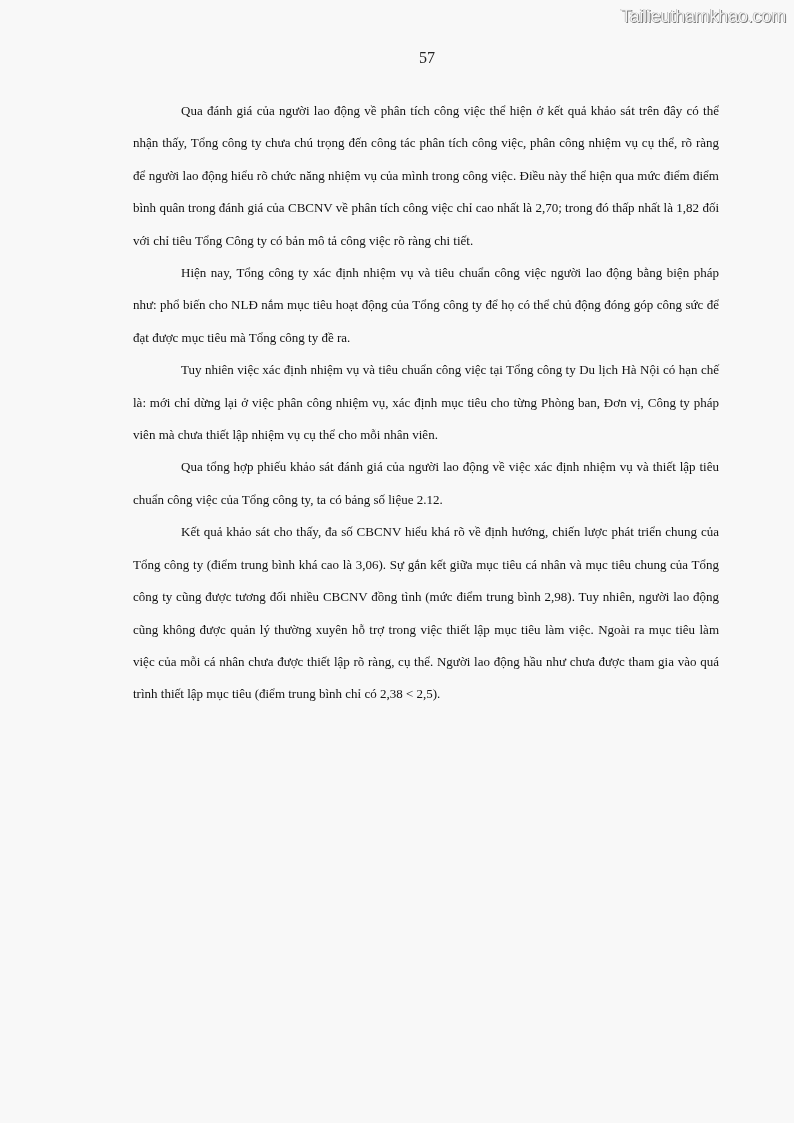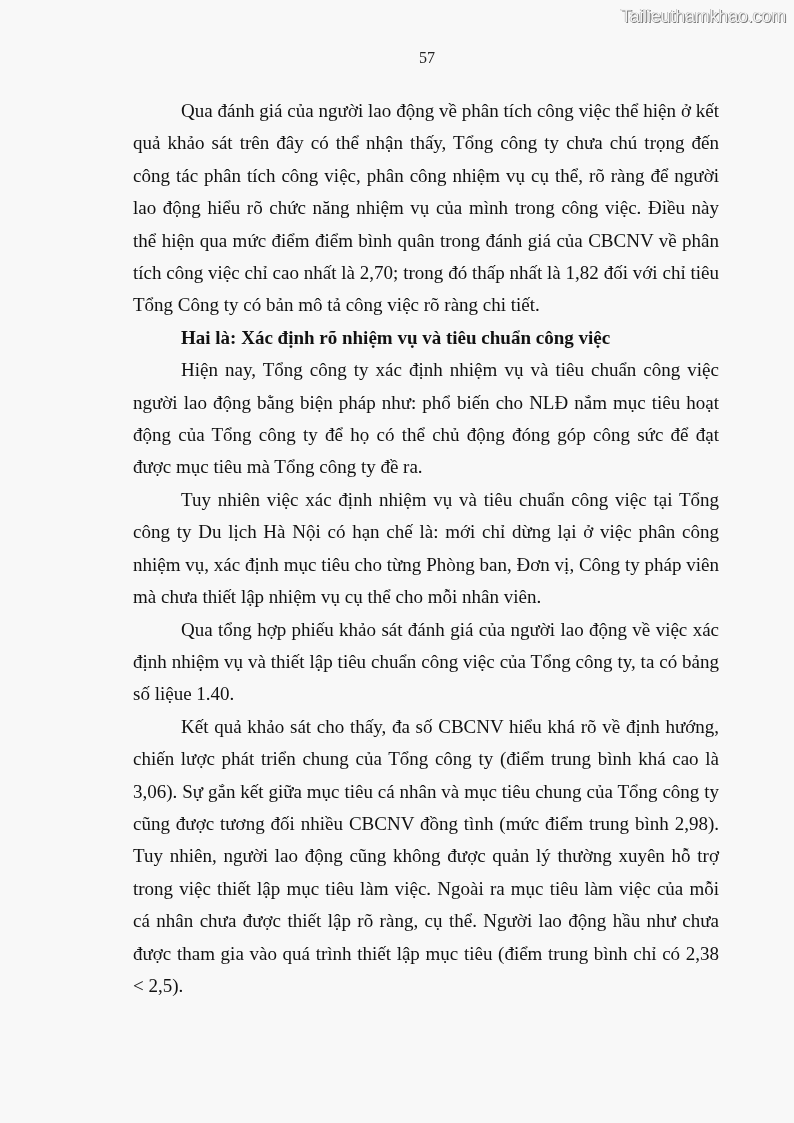--- a/index.html
+++ b/index.html
@@ -36,37 +36,36 @@
       margin-left: 30px;
     }
     .content {
       position: absolute;
       top: 95px;
       left: 133px;
       width: 586px;
     }
     .para {
       margin: 0;
-      font-size: 19px;
+      font-size: 13px;
       line-height: 32.4px;
       text-align: justify;
       text-indent: 48px;
     }
     .para.heading {
       font-weight: bold;
       text-align: left;
     }
   </style>
 </head>
 <body>
 
 <div class="watermark">Tailieuthamkhao.com</div>
 
 <div class="page-number">57</div>
 
 <div class="content">
   <p class="para">Qua đánh giá của người lao động về phân tích công việc thể hiện ở kết quả khảo sát trên đây có thể nhận thấy, Tổng công ty chưa chú trọng đến công tác phân tích công việc, phân công nhiệm vụ cụ thể, rõ ràng để người lao động hiểu rõ chức năng nhiệm vụ của mình trong công việc. Điều này thể hiện qua mức điểm điểm bình quân trong đánh giá của CBCNV về phân tích công việc chỉ cao nhất là 2,70; trong đó thấp nhất là 1,82 đối với chỉ tiêu Tổng Công ty có bản mô tả công việc rõ ràng chi tiết.</p>
-  <p class="para heading">Hai là: Xác định rõ nhiệm vụ và tiêu chuẩn công việc</p>
   <p class="para">Hiện nay, Tổng công ty xác định nhiệm vụ và tiêu chuẩn công việc người lao động bằng biện pháp như: phổ biến cho NLĐ nắm mục tiêu hoạt động của Tổng công ty để họ có thể chủ động đóng góp công sức để đạt được mục tiêu mà Tổng công ty đề ra.</p>
   <p class="para">Tuy nhiên việc xác định nhiệm vụ và tiêu chuẩn công việc tại Tổng công ty Du lịch Hà Nội có hạn chế là: mới chỉ dừng lại ở việc phân công nhiệm vụ, xác định mục tiêu cho từng Phòng ban, Đơn vị, Công ty pháp viên mà chưa thiết lập nhiệm vụ cụ thể cho mỗi nhân viên.</p>
-  <p class="para">Qua tổng hợp phiếu khảo sát đánh giá của người lao động về việc xác định nhiệm vụ và thiết lập tiêu chuẩn công việc của Tổng công ty, ta có bảng số liệue 1.40.</p>
+  <p class="para">Qua tổng hợp phiếu khảo sát đánh giá của người lao động về việc xác định nhiệm vụ và thiết lập tiêu chuẩn công việc của Tổng công ty, ta có bảng số liệue 2.12.</p>
   <p class="para">Kết quả khảo sát cho thấy, đa số CBCNV hiểu khá rõ về định hướng, chiến lược phát triển chung của Tổng công ty (điểm trung bình khá cao là 3,06). Sự gắn kết giữa mục tiêu cá nhân và mục tiêu chung của Tổng công ty cũng được tương đối nhiều CBCNV đồng tình (mức điểm trung bình 2,98). Tuy nhiên, người lao động cũng không được quản lý thường xuyên hỗ trợ trong việc thiết lập mục tiêu làm việc. Ngoài ra mục tiêu làm việc của mỗi cá nhân chưa được thiết lập rõ ràng, cụ thể. Người lao động hầu như chưa được tham gia vào quá trình thiết lập mục tiêu (điểm trung bình chỉ có 2,38 &lt; 2,5).</p>
 </div>
 
 </body></html>

